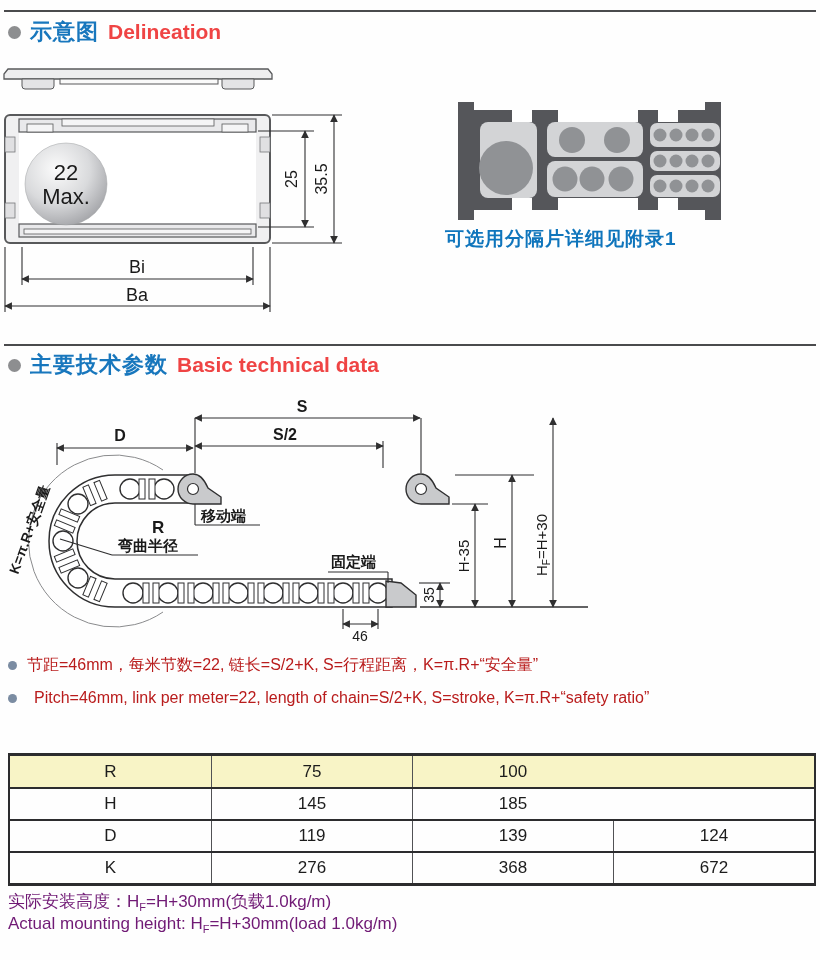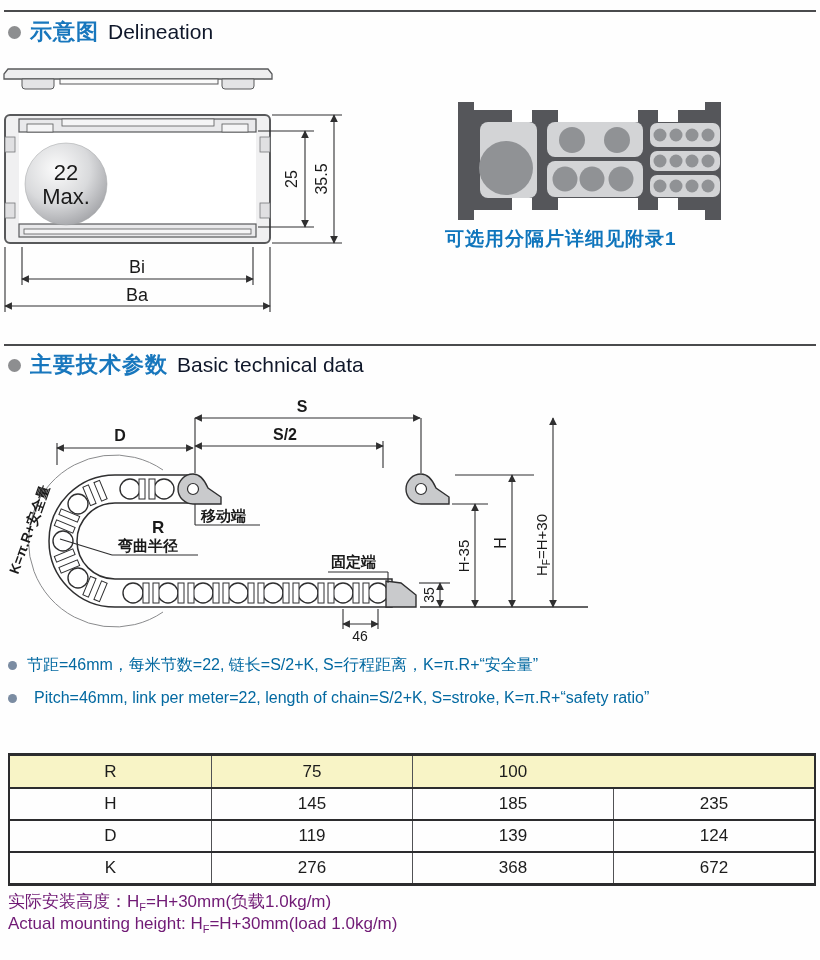--- a/index.html
+++ b/index.html
@@ -2,24 +2,24 @@
 <html><head>
 <meta charset="utf-8">
 <style>
   html,body{margin:0;padding:0;background:#fff;}
   body{font-family:"Liberation Sans","DejaVu Sans",sans-serif;color:#1c1c1e;}
   .page{position:relative;width:820px;height:960px;background:#fefefe;overflow:hidden;}
   .rule{position:absolute;left:4px;right:4px;height:2px;background:#4a4b4d;}
   .sec-head{position:absolute;left:8px;display:flex;align-items:center;gap:9px;}
   .sec-bullet{width:13px;height:13px;border-radius:50%;background:#8d8e90;flex:0 0 auto;}
   .sec-zh{font-size:22px;font-weight:bold;color:#1877bd;letter-spacing:1px;}
-  .sec-en{font-size:21px;color:#0f172a;}
+  .sec-en{font-size:21px;color:#ef4444;font-weight:bold;}
   .caption{position:absolute;left:445px;top:226px;width:350px;text-align:left;
            font-size:19px;font-weight:bold;color:#0f75bc;letter-spacing:1px;}
-  .note{position:absolute;left:8px;display:flex;align-items:center;gap:10px;font-size:16px;color:#0369a1;}
+  .note{position:absolute;left:8px;display:flex;align-items:center;gap:10px;font-size:16px;color:#b91c1c;}
   .note .nb{width:9px;height:9px;border-radius:50%;background:#7b8ca2;flex:0 0 auto;}
   .dtable{position:absolute;left:8px;top:753px;width:804px;
           border-top:3px solid #2c2c2e;border-bottom:3px solid #2c2c2e;
           border-left:2px solid #2c2c2e;border-right:2px solid #2c2c2e;}
   .trow{display:grid;grid-template-columns:repeat(4,1fr);}
   .trow.head{background:#f8f4c6;}
   .trow + .trow{border-top:2px solid #2c2c2e;}
   .tcell{height:30px;display:flex;align-items:center;justify-content:center;
          font-size:17px;color:#1c1c1c;}
   .trow.head .tcell{height:31px;}
@@ -280,21 +280,20 @@
   <div class="dtable">
     <div class="trow head">
       <div class="tcell">R</div>
       <div class="tcell">75</div>
       <div class="tcell">100</div>
     </div>
     <div class="trow">
       <div class="tcell">H</div>
       <div class="tcell">145</div>
       <div class="tcell">185</div>
-      <div class="tcell">235</div>
     </div>
     <div class="trow">
       <div class="tcell">D</div>
       <div class="tcell">119</div>
       <div class="tcell">139</div>
       <div class="tcell">124</div>
     </div>
     <div class="trow">
       <div class="tcell">K</div>
       <div class="tcell">276</div>

